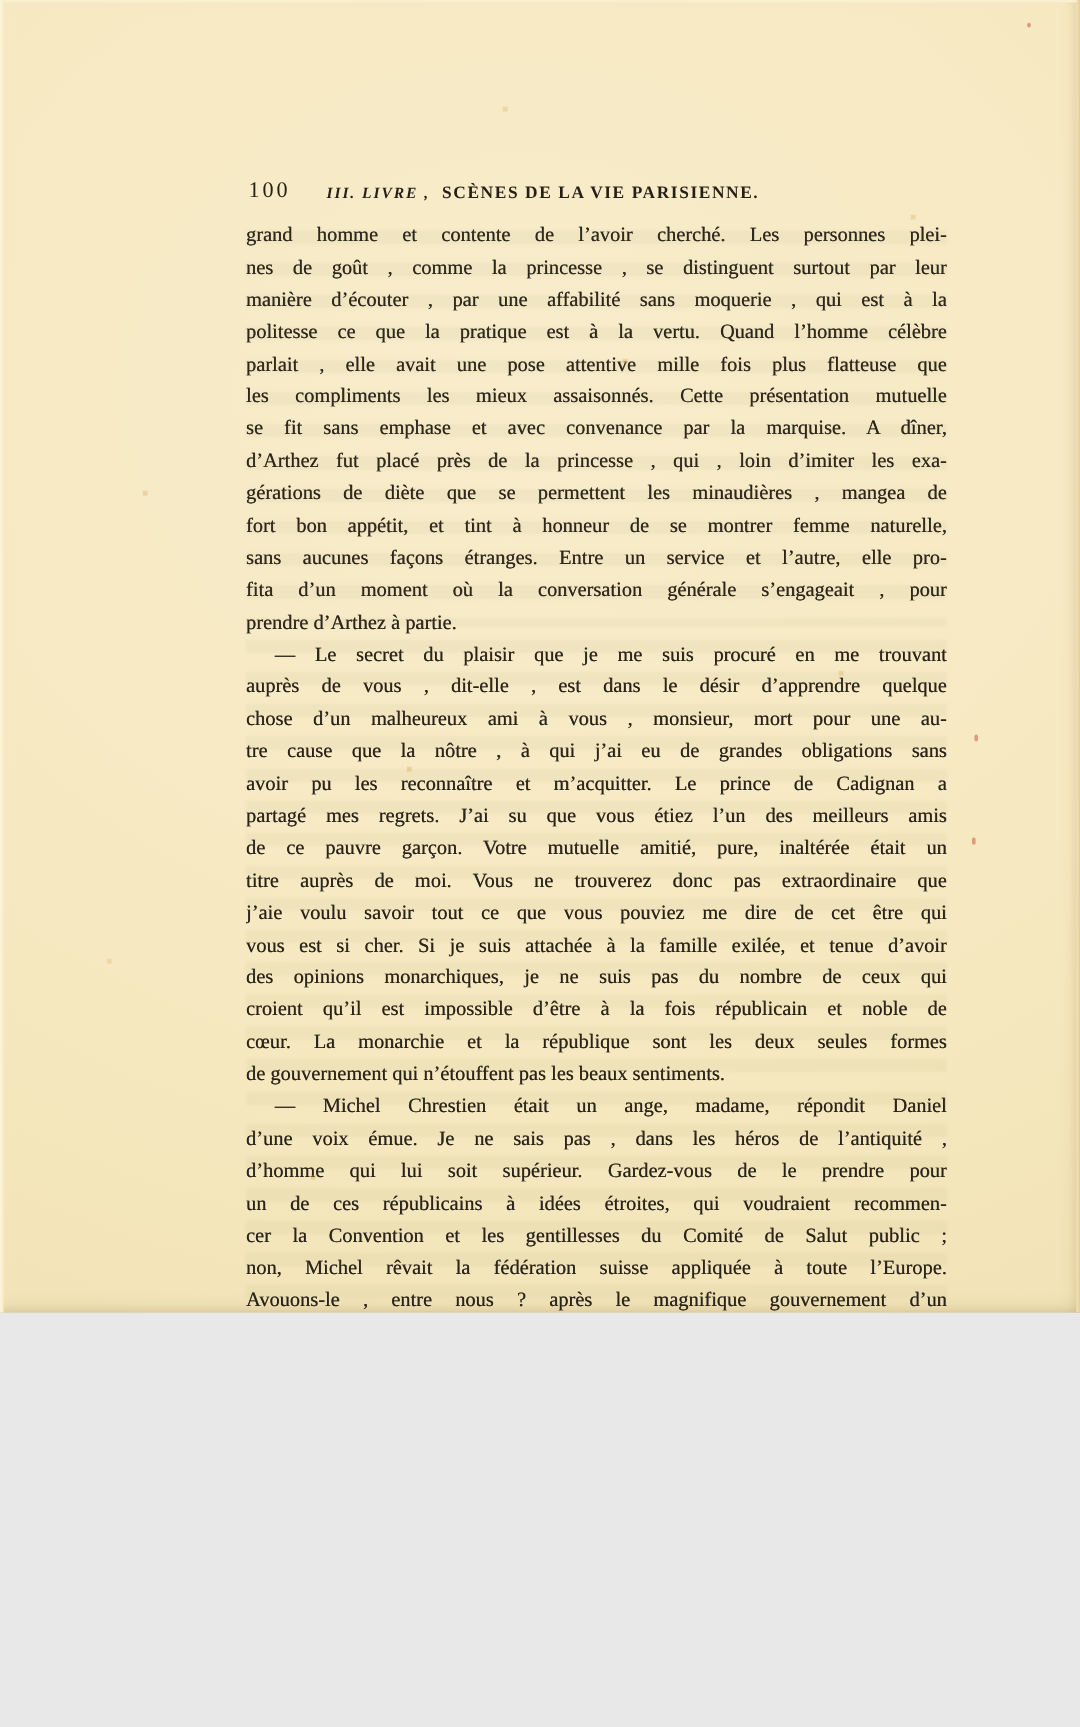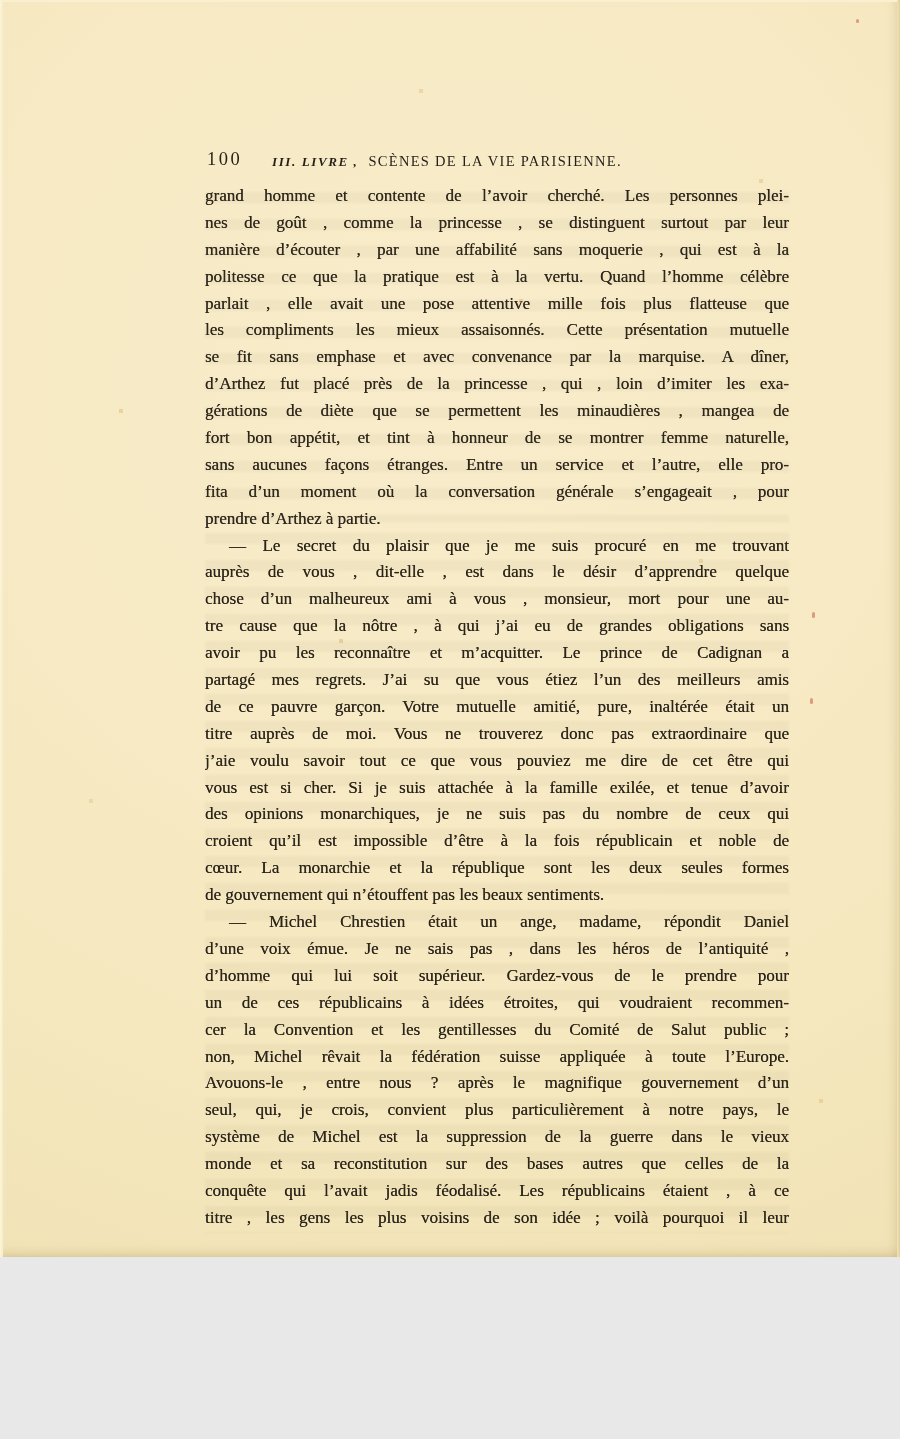--- a/index.html
+++ b/index.html
@@ -1,18 +1,18 @@
 <!DOCTYPE html>
 <html><head>
 <meta charset="utf-8">
 <style>
   html,body{margin:0;padding:0;background:#e8e8e8;}
   .page{
     position:relative;
-    width:900px;height:1257px;
+    width:900px;height:1094px;
     margin:0 auto;
     overflow:hidden;
     background: radial-gradient(130% 90% at 48% 30%, #f8eccb 0%, #f6e9c1 55%, #f0e1b2 100%);
     box-shadow: inset 0 -8px 16px -10px rgba(120,90,30,.35),
                 inset -9px 0 16px -11px rgba(120,90,30,.40),
                 inset 7px 0 12px -9px rgba(255,250,230,.85),
                 inset 0 6px 10px -8px rgba(255,250,230,.7);
     font-family:"Liberation Serif", serif;
     color:#29231a;
   }
@@ -20,21 +20,21 @@
     background:linear-gradient(90deg,#fdf5da,#f8ecc6);}
   .edge-right{position:absolute;right:0;top:0;width:3px;height:100%;
     background:linear-gradient(270deg,#e2cd9b,#f2e4ba);}
   .edge-top{position:absolute;left:0;top:0;width:100%;height:2px;background:#faf0cf;}
 
   
   .running-head{position:absolute;top:149px;left:205px;width:584px;height:24px;color:#241f17;}
   .pagenum{position:absolute;left:2px;top:0;font-size:18.5px;letter-spacing:2.5px;}
   .rtitle{position:absolute;left:67px;top:3px;white-space:nowrap;}
   .rtitle .t1{font-size:13px;font-weight:700;letter-spacing:1.6px;font-style:italic;}
-  .rtitle .t2{font-size:14.5px;font-weight:400;letter-spacing:1.3px;margin-left:6px;}
+  .rtitle .t2{font-size:14.5px;font-weight:700;letter-spacing:1.3px;margin-left:6px;}
 
   
   .textblock{
     position:absolute;left:205px;top:183px;width:584px;
     font-size:17px;
     text-shadow:0.25px 0 0.2px rgba(41,35,26,.75);
   }
   .line{
     height:26.9px;line-height:26.9px;overflow:hidden;
     text-align:justify;text-align-last:justify;

